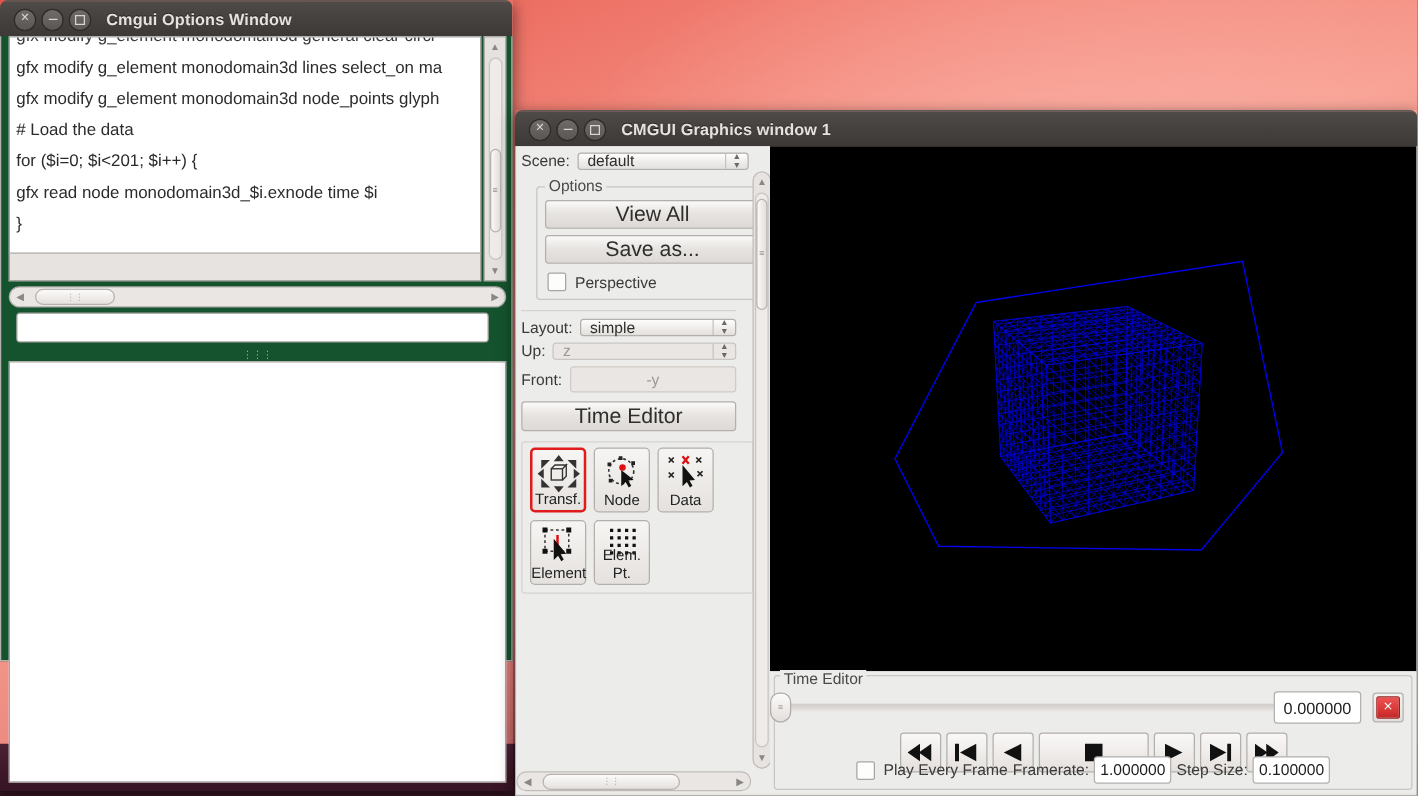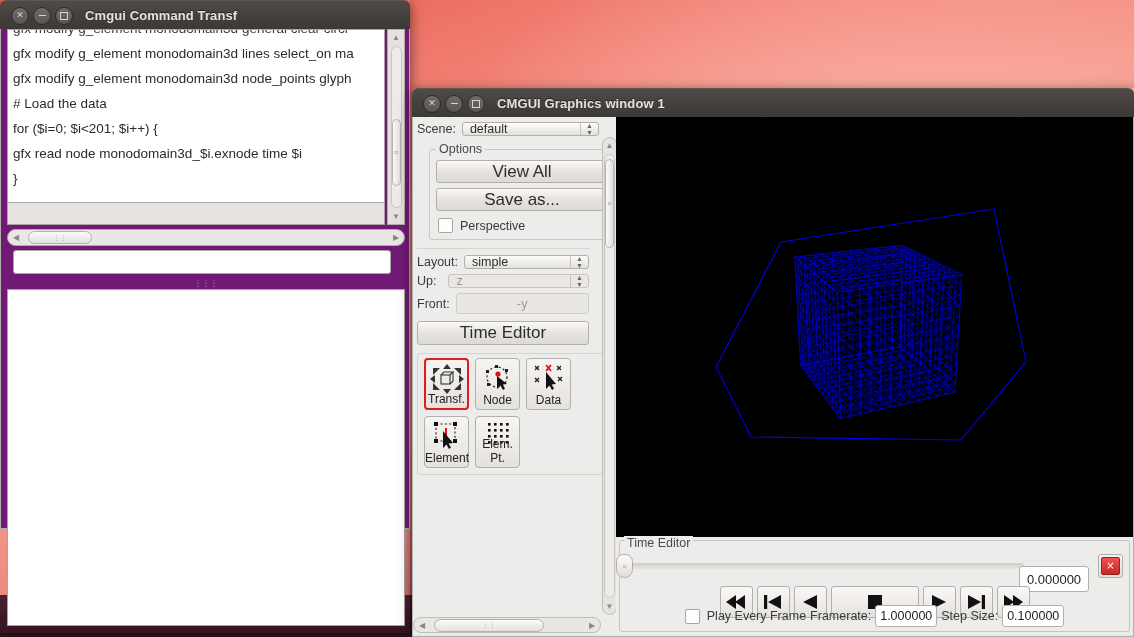--- a/index.html
+++ b/index.html
@@ -29,21 +29,21 @@
     border:1px solid #2f2b29;display:flex;align-items:center;justify-content:center;
     color:#d8d4d2;font-size:9px;line-height:1;font-family:"DejaVu Sans",sans-serif;}
   .tbtn.max span{display:block;width:6px;height:6px;border:1.4px solid #d8d4d2;}
   .tbtn.min span{display:block;width:7px;height:1.6px;background:#d8d4d2;}
   .title{color:#e6e2e0;font-size:13px;font-weight:bold;margin-left:12px;
     letter-spacing:.1px;text-shadow:0 -1px 0 rgba(0,0,0,.5);}
 
   
   #cmdwin{left:0;top:0;width:410px;height:633px;}
   #cmdwin .body{position:absolute;left:0;top:29px;width:410px;height:500px;
-    background:#701a75;border:1px solid #b4b0ad;border-top:none;box-sizing:border-box;}
+    background:#14532d;border:1px solid #b4b0ad;border-top:none;box-sizing:border-box;}
   #cmd-output{position:absolute;left:6px;top:0px;width:378px;height:174px;
     background:#ffffff;border:1px solid #a8a4a1;box-sizing:border-box;overflow:hidden;}
   .cmd-line{font-family:"Liberation Sans",sans-serif;font-size:13.5px;color:#2b2b2b;
     white-space:pre;padding-left:5px;line-height:25px;height:25px;}
   .cmd-line.clip{color:#3a3a3a;}
   #cmd-out-blank{position:absolute;left:6px;top:174px;width:378px;height:22px;
     background:#e6e3e0;border-left:1px solid #a8a4a1;border-right:1px solid #a8a4a1;
     border-bottom:1px solid #a8a4a1;box-sizing:border-box;}
   
   #cmd-vscroll{position:absolute;left:386px;top:0px;width:18px;height:196px;
@@ -127,21 +127,21 @@
   #te-fs{position:absolute;left:3px;top:3px;right:3px;bottom:3px;
     border:1px solid #c9c5c2;border-radius:3px;box-sizing:border-box;}
   #te-legend{position:absolute;left:8px;top:-1px;background:#ececea;padding:0 3px;
     font-size:12.5px;color:#4a4a48;}
   #te-slider{position:absolute;left:8px;top:26px;width:400px;height:6px;
     background:linear-gradient(180deg,#cfcbc8,#e8e5e2);border-radius:3px;}
   #te-handle{position:absolute;left:-8px;top:-9px;width:17px;height:24px;
     background:linear-gradient(180deg,#fcfbfa,#e2dedb);border:1px solid #b0acaa;
     border-radius:8px 8px 9px 9px;box-sizing:border-box;
     display:flex;align-items:center;justify-content:center;font-size:7px;color:#a5a19e;line-height:3px;}
-  #te-time{position:absolute;right:44px;top:29px;width:70px;height:26px;background:#fff;
+  #te-time{position:absolute;right:44px;top:16px;width:70px;height:26px;background:#fff;
     border:1px solid #b3afac;border-radius:3px;box-sizing:border-box;
     display:flex;align-items:center;justify-content:center;font-size:13px;color:#1d1d1d;}
   #te-close{position:absolute;right:10px;top:17px;width:25px;height:24px;
     background:linear-gradient(180deg,#f5f3f1,#e2dedb);border:1px solid #b3afac;border-radius:3px;
     box-sizing:border-box;display:flex;align-items:center;justify-content:center;cursor:pointer;}
   #te-close .redsq{width:17px;height:16px;border-radius:2px;
     background:linear-gradient(180deg,#ef5350,#c62828);border:1px solid #9c1f1f;
     display:flex;align-items:center;justify-content:center;color:#fff;font-size:10px;
     font-family:"DejaVu Sans",sans-serif;line-height:1;}
   #te-transport{position:absolute;left:0;right:0;top:49px;display:flex;justify-content:center;gap:4px;}
@@ -166,21 +166,21 @@
   <div class="titlebar">
     <div class="tbtns">
       <div class="tbtn">✕</div>
       <div class="tbtn min">
           <span></span>
         </div>
       <div class="tbtn max">
           <span></span>
         </div>
     </div>
-    <div class="title">Cmgui Command Transf</div>
+    <div class="title">Cmgui Options Window</div>
   </div>
   <div class="body">
 
     <div id="cmd-output">
       <div class="cmd-line clip" style="margin-top:-14px;">gfx modify g_element monodomain3d general clear circl</div>
       <div class="cmd-line">gfx modify g_element monodomain3d lines select_on ma</div>
       <div class="cmd-line">gfx modify g_element monodomain3d node_points glyph</div>
       <div class="cmd-line"># Load the data</div>
       <div class="cmd-line">for ($i=0; $i&lt;201; $i++) {</div>
       <div class="cmd-line">gfx read node monodomain3d_$i.exnode time $i</div>
@@ -255,21 +255,21 @@
         <div class="row" style="gap:6px;padding:0;">
           <div class="lbl">Layout:</div>
           <div class="spin">
             <div class="v">simple</div>
             <div class="arrows">
                 <i>▲</i>
                 <i>▼</i>
               </div>
           </div>
         </div>
-        <div class="row" style="gap:12px;padding:0;margin-top:5px;">
+        <div class="row" style="gap:6px;padding:0;margin-top:5px;">
           <div class="lbl">Up:</div>
           <div class="spin disabled">
             <div class="v">z</div>
             <div class="arrows">
                 <i>▲</i>
                 <i>▼</i>
               </div>
           </div>
         </div>
         <div class="row" style="gap:6px;padding:0;margin-top:5px;">

